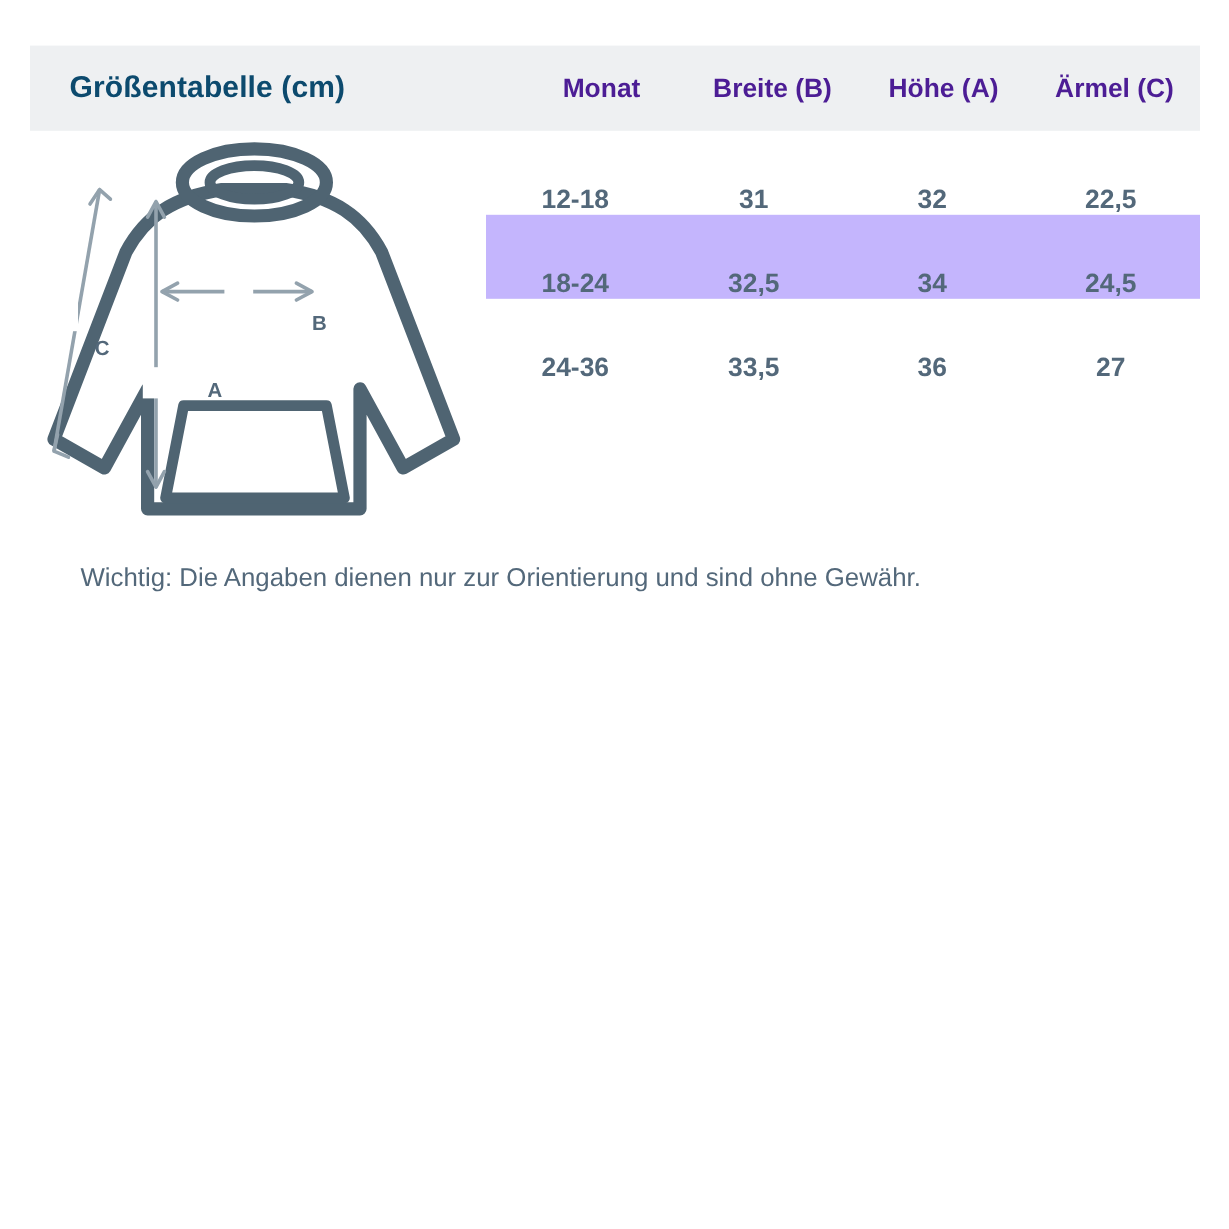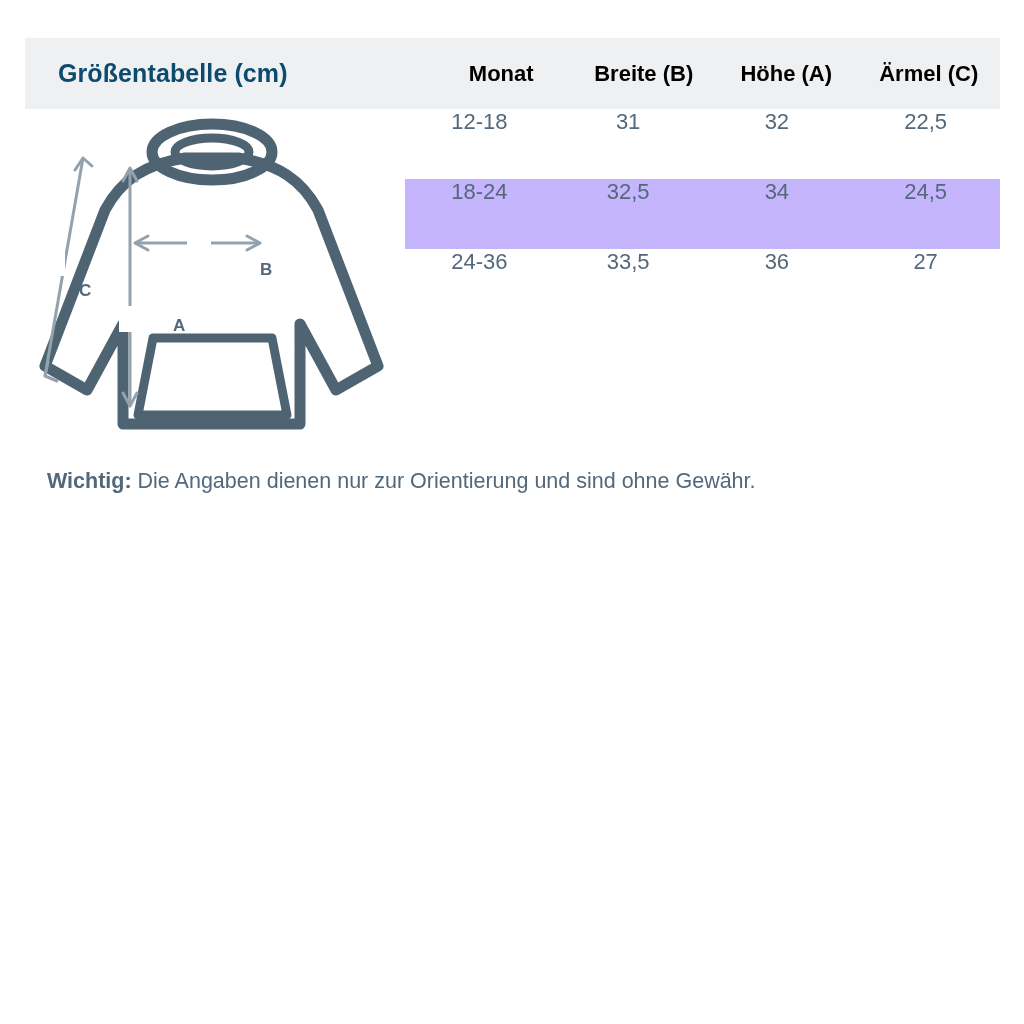--- a/index.html
+++ b/index.html
@@ -41,36 +41,37 @@
     font-weight: bold;
     color: #0c4a6e;
     letter-spacing: 0.1px;
     box-sizing: border-box;
   }
   .header-cell {
     flex: 1 1 0;
     text-align: center;
     font-size: 22px;
     font-weight: bold;
-    color: #000000;
+    color: #4c1d95;
     white-space: nowrap;
   }
 
   
   .data-rows {
     position: absolute;
     left: 405px;
     top: 109px;
     width: 595px;
   }
   .data-row {
     display: flex;
-    align-items: flex-start;
+    align-items: flex-end;
     height: 70px;
     box-sizing: border-box;
+    font-weight: bold;
   }
   .data-row.alt {
     background: #c4b5fd;
   }
   .data-cell {
     flex: 1 1 0;
     text-align: center;
     font-size: 22px;
     color: #53687a;
     white-space: nowrap;
@@ -89,21 +90,22 @@
   .note {
     position: absolute;
     left: 47px;
     top: 462px;
     width: 940px;
     font-size: 21.5px;
     line-height: 38px;
     color: #53687a;
   }
   .note b {
-    font-weight: bold;
+    font-weight: normal;
+    margin-left: 20px;
   }
   .note-line {
     display: block;
   }
 </style>
 </head>
 <body>
 
 <div class="sheet">
 

